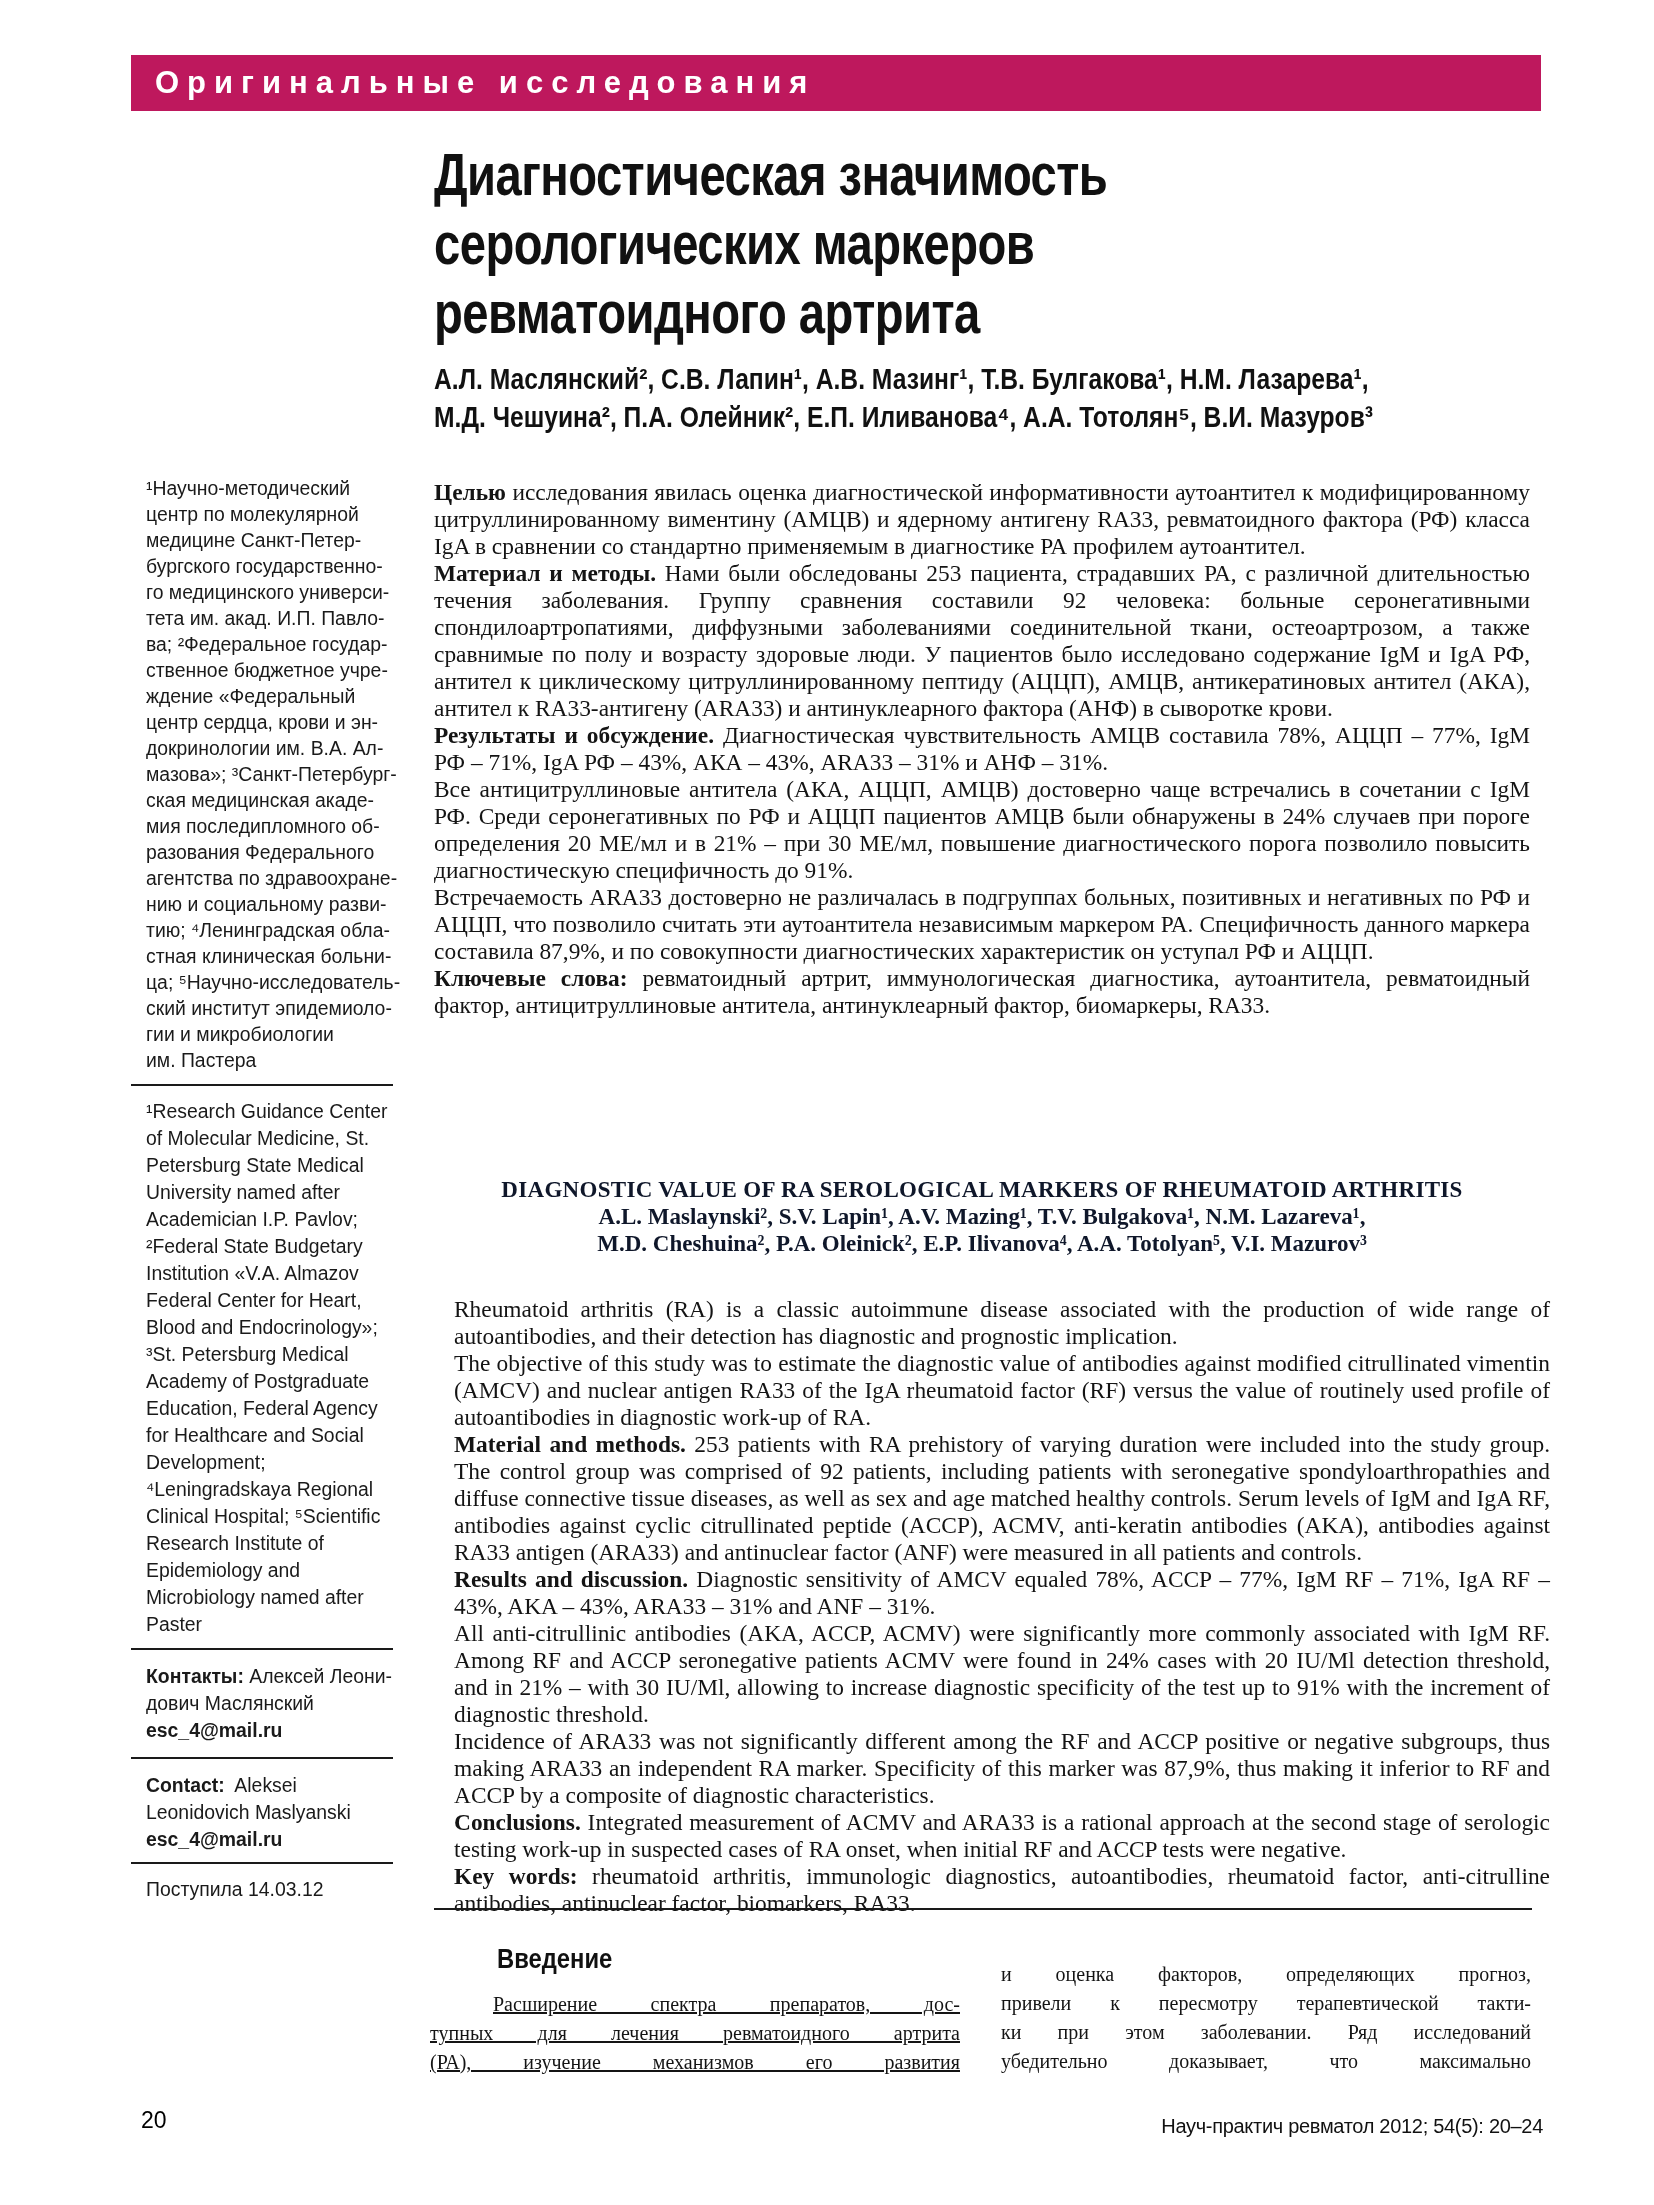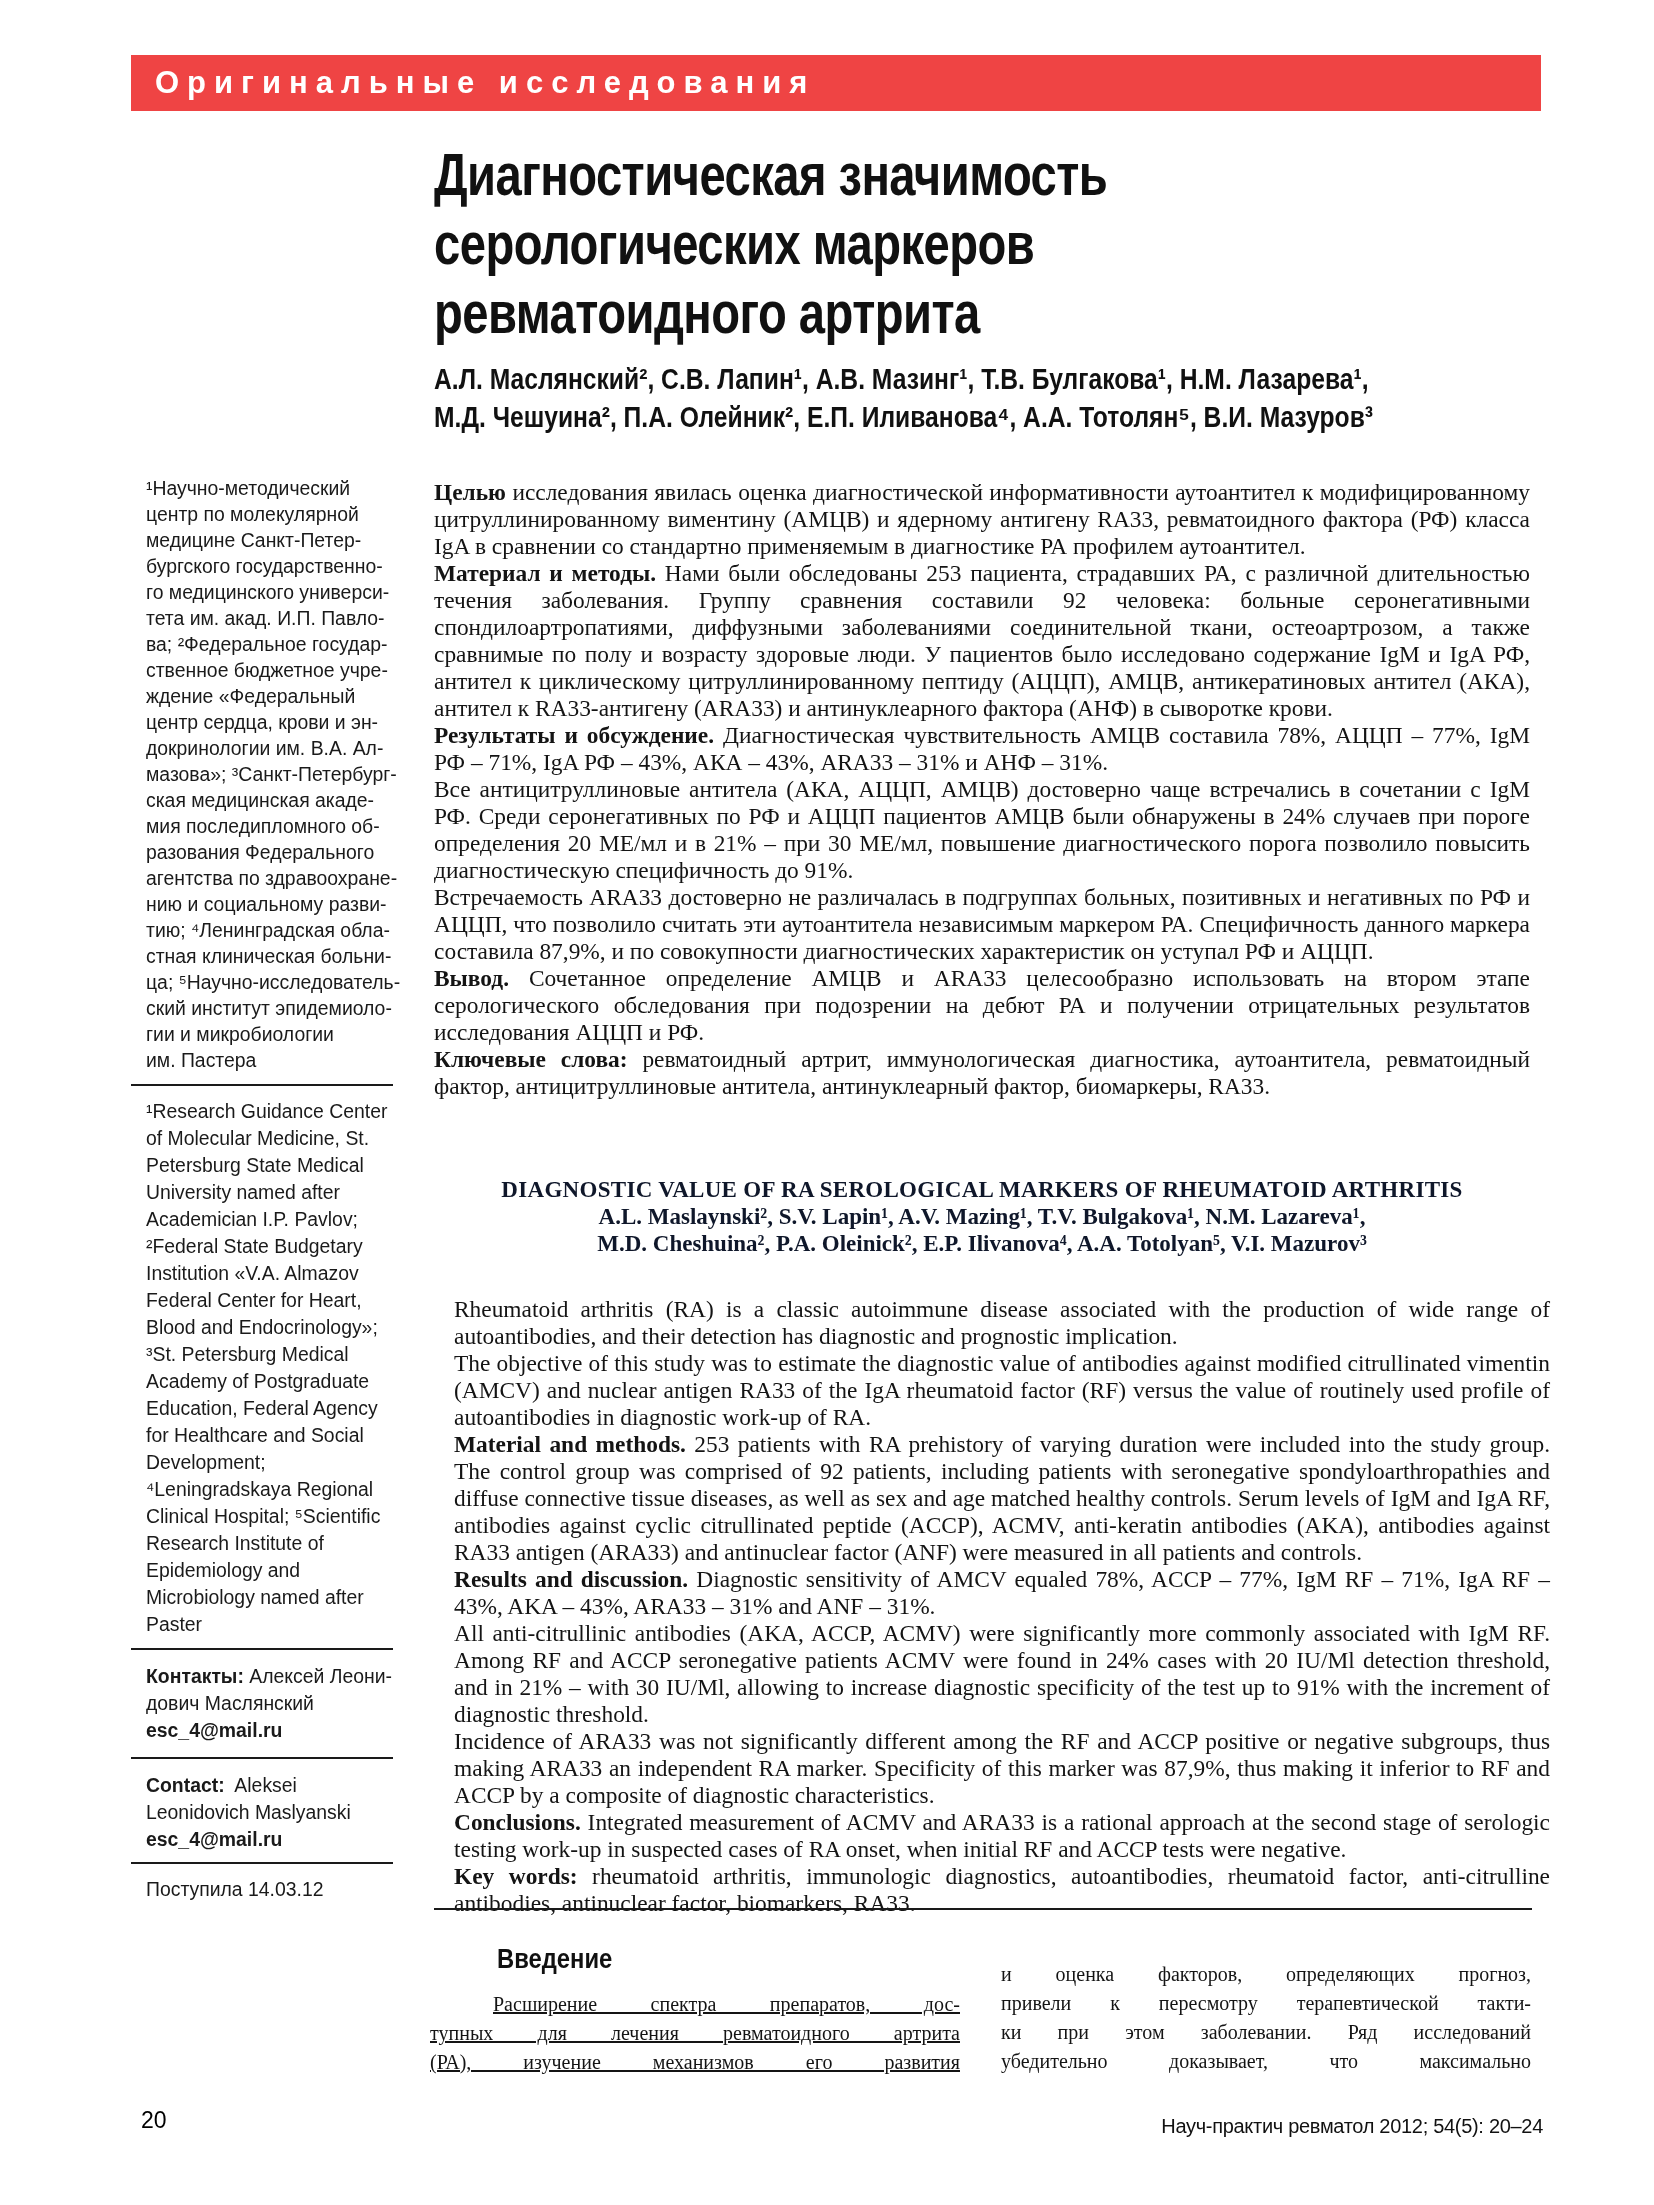--- a/index.html
+++ b/index.html
@@ -7,21 +7,21 @@
     position:relative;
     width:1655px;height:2205px;
     background:#ffffff;
     font-family:"Liberation Serif",serif;
     color:#141414;
     overflow:hidden;
   }
   
   .band{
     position:absolute;left:131px;top:55px;width:1410px;height:56px;
-    background:#ef4444;
+    background:#be185d;
   }
   .band-label{
     position:absolute;left:24px;top:50%;transform:translateY(-50%);
     font-family:"Liberation Sans",sans-serif;
     font-weight:bold;font-size:31px;letter-spacing:8px;color:#ffffff;
     white-space:nowrap;
   }
   
   .title-ru{
     position:absolute;left:434px;top:141px;
@@ -169,21 +169,20 @@
   <div class="side-rule" style="top:1862px;"></div>
 
   <div class="side" style="top:1876px;">Поступила 14.03.12</div>
 
   <div class="abstract" style="top:479px;">
     <p><b class="lead">Целью</b><span> исследования явилась оценка диагностической информативности аутоантител к модифицированному цитруллинированному виментину (АМЦВ) и ядерному антигену RA33, ревматоидного фактора (РФ) класса IgA в сравнении со стандартно применяемым в диагностике РА профилем аутоантител.</span></p>
     <p><b class="lead">Материал и методы.</b><span> Нами были обследованы 253 пациента, страдавших РА, с различной длительностью течения заболевания. Группу сравнения составили 92 человека: больные серонегативными спондилоартропатиями, диффузными заболеваниями соединительной ткани, остеоартрозом, а также сравнимые по полу и возрасту здоровые люди. У пациентов было исследовано содержание IgM и IgA РФ, антител к циклическому цитруллинированному пептиду (АЦЦП), АМЦВ, антикератиновых антител (АКА), антител к RA33-антигену (ARA33) и антинуклеарного фактора (АНФ) в сыворотке крови.</span></p>
     <p><b class="lead">Результаты и обсуждение.</b><span> Диагностическая чувствительность АМЦВ составила 78%, АЦЦП – 77%, IgM РФ – 71%, IgA РФ – 43%, АКА – 43%, ARA33 – 31% и АНФ – 31%.</span></p>
     <p><b class="lead"></b><span>Все антицитруллиновые антитела (АКА, АЦЦП, АМЦВ) достоверно чаще встречались в сочетании с IgM РФ. Среди серонегативных по РФ и АЦЦП пациентов АМЦВ были обнаружены в 24% случаев при пороге определения 20 МЕ/мл и в 21% – при 30 МЕ/мл, повышение диагностического порога позволило повысить диагностическую специфичность до 91%.</span></p>
     <p><b class="lead"></b><span>Встречаемость ARA33 достоверно не различалась в подгруппах больных, позитивных и негативных по РФ и АЦЦП, что позволило считать эти аутоантитела независимым маркером РА. Специфичность данного маркера составила 87,9%, и по совокупности диагностических характеристик он уступал РФ и АЦЦП.</span></p>
-    <p><b class="lead">Вывод.</b><span> Сочетанное определение АМЦВ и ARA33 целесообразно использовать на втором этапе серологического обследования при подозрении на дебют РА и получении отрицательных результатов исследования АЦЦП и РФ.</span></p>
     <p><b class="lead">Ключевые слова:</b><span> ревматоидный артрит, иммунологическая диагностика, аутоантитела, ревматоидный фактор, антицитруллиновые антитела, антинуклеарный фактор, биомаркеры, RA33.</span></p>
   </div>
 
   <div class="en-header" style="top:1176px;">
     <div class="ttl">DIAGNOSTIC VALUE OF RA SEROLOGICAL MARKERS OF RHEUMATOID ARTHRITIS</div>
     <div class="pre">A.L. Maslaynski², S.V. Lapin¹, A.V. Mazing¹, T.V. Bulgakova¹, N.M. Lazareva¹,
 M.D. Cheshuina², P.A. Oleinick², E.P. Ilivanova⁴, A.A. Totolyan⁵, V.I. Mazurov³</div>
   </div>
 
   <div class="abstract" style="top:1296px;margin-left:20px;">

